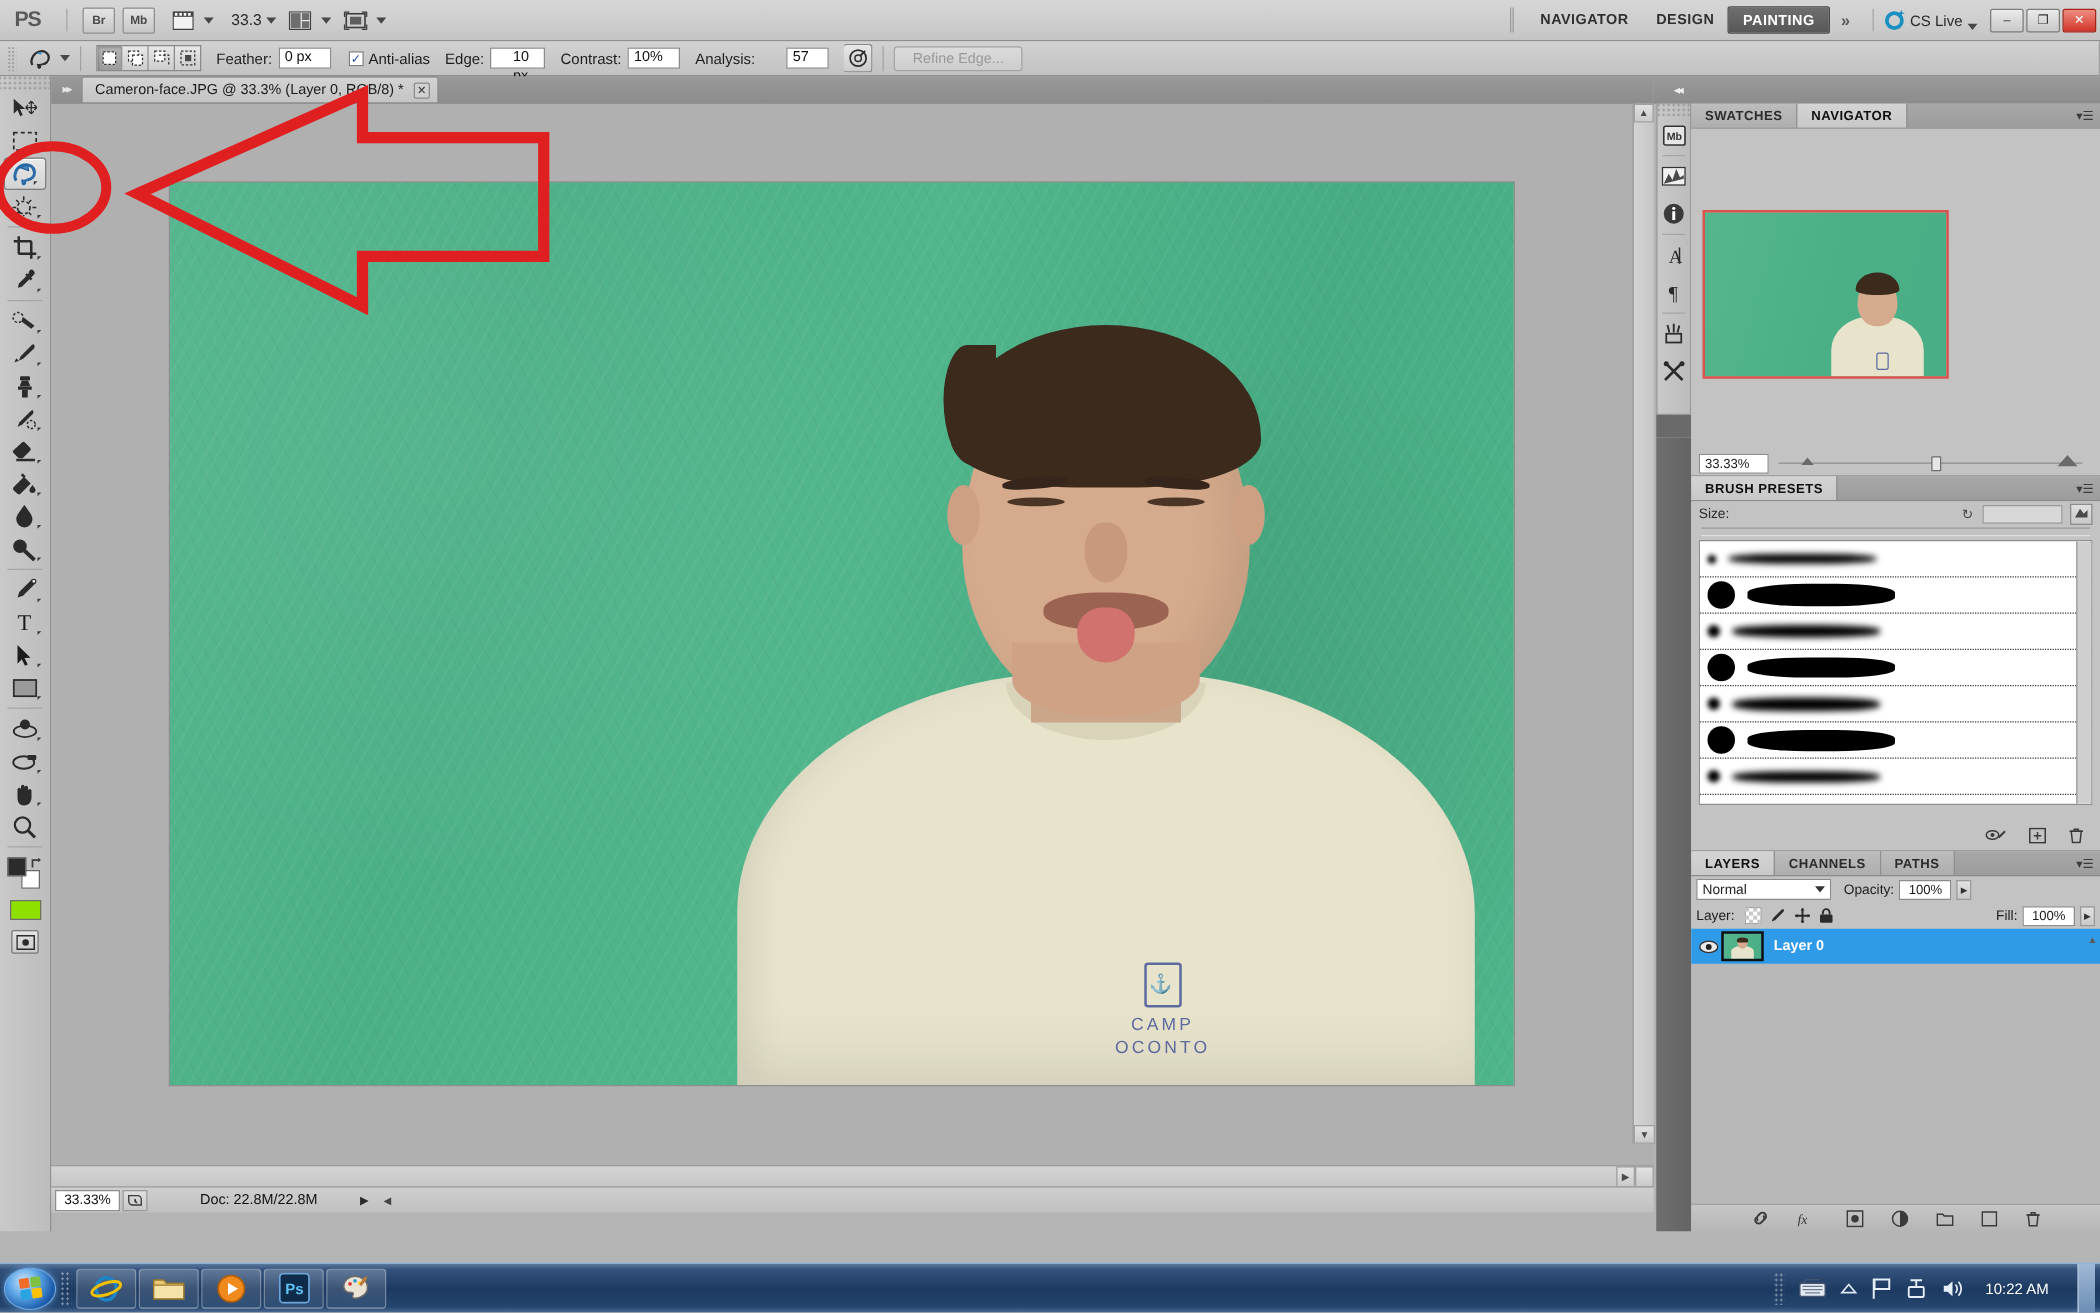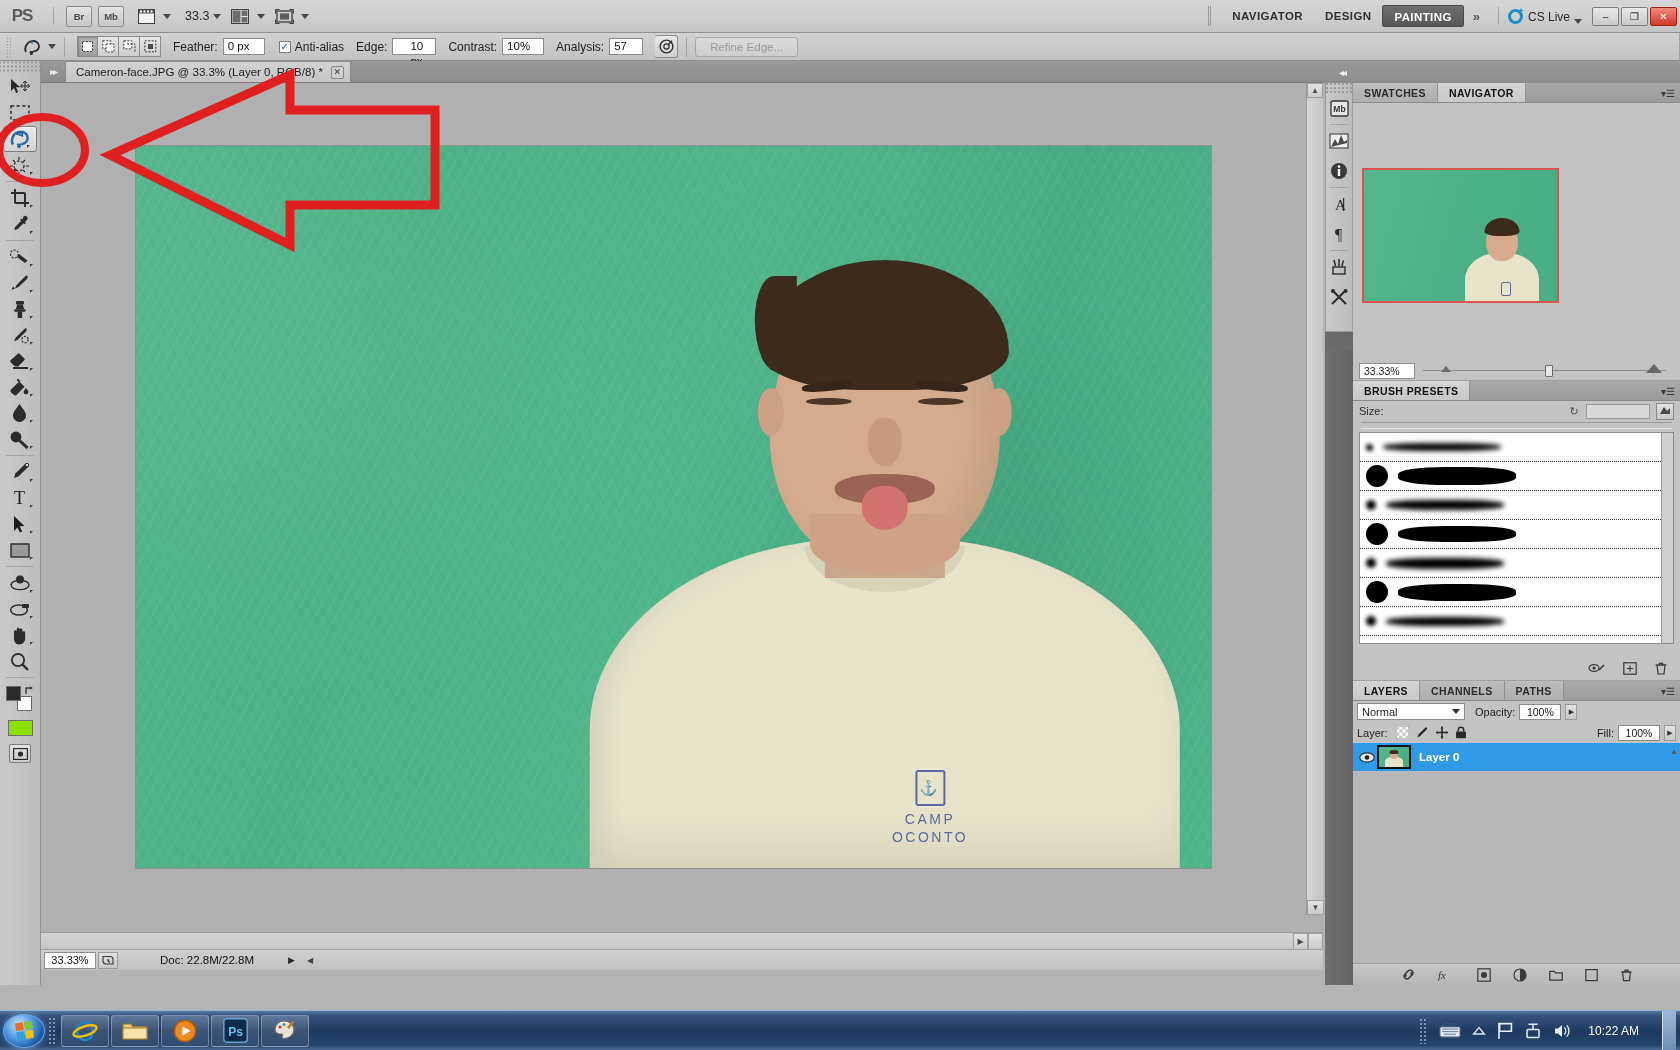--- a/index.html
+++ b/index.html
@@ -477,21 +477,21 @@
       <span style="font-size:12px;">Anti-alias</span>
     </div>
 
     <div class="ob-label">Edge:</div>
     <div class="ob-input" style="width:44px;padding-left:17px;">10 px</div>
 
     <div class="ob-label">Contrast:</div>
     <div class="ob-input" style="width:42px;">10%</div>
 
     <div class="ob-label">Analysis:</div>
-    <div class="ob-input" style="width:34px;">57</div>
+    <div class="ob-input" style="width:34px;margin-left:20px;">57</div>
 
     <div style="width:12px"></div>
     <div class="sel-mode" style="width:23px;height:23px;border-radius:3px;">
       <svg width="15" height="15" viewBox="0 0 15 15">
           <circle cx="7.5" cy="7.5" r="6.4" fill="none" stroke="#2f2f2f" stroke-width="1.4"></circle>
           <circle cx="7.5" cy="7.5" r="2.6" fill="none" stroke="#2f2f2f" stroke-width="1.2"></circle>
           <path d="M9.6 5.2l3.5-3.5" stroke="#2f2f2f" stroke-width="1.6"></path>
         </svg>
     </div>
     <div class="ob-sep"></div>

